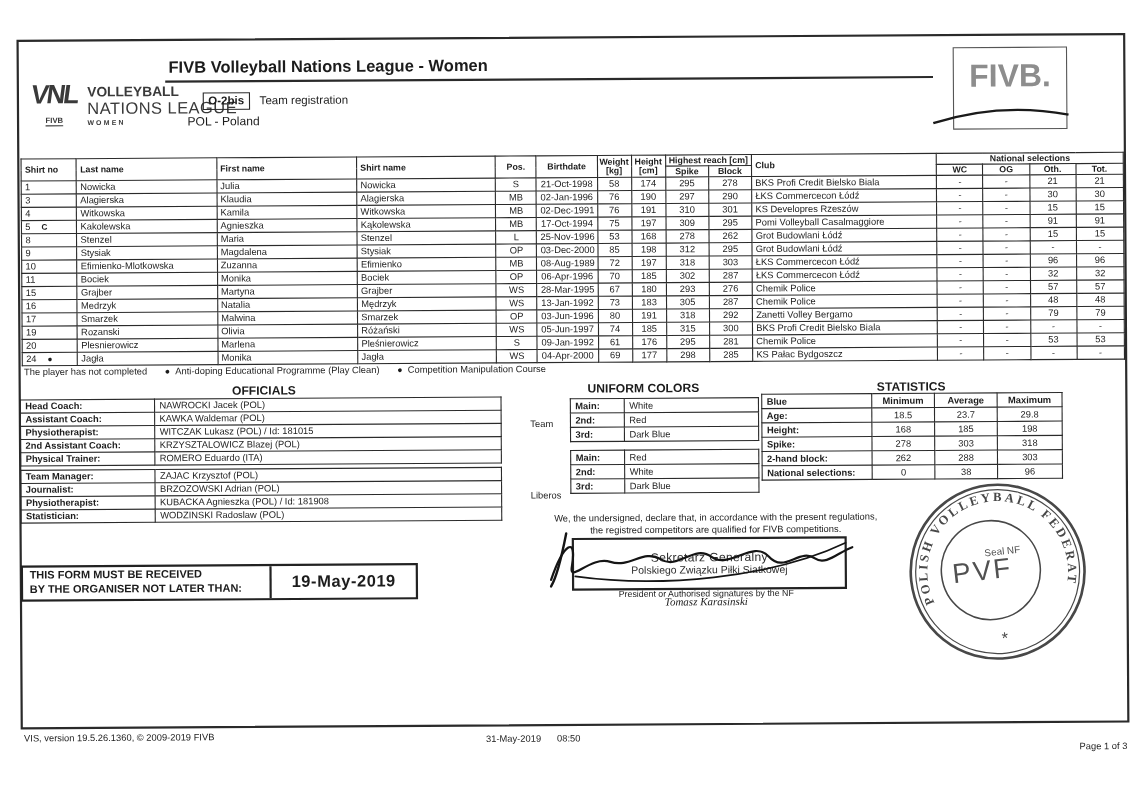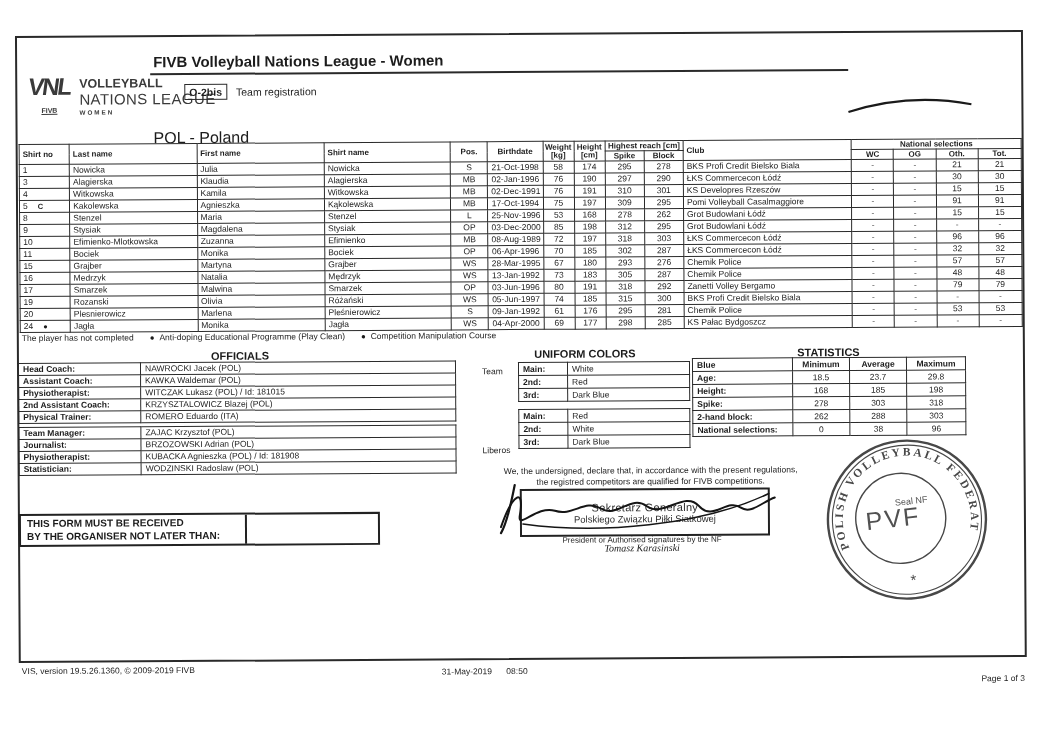--- a/index.html
+++ b/index.html
@@ -16,21 +16,21 @@
   .vnl-fivb{font-size:7px;font-weight:700;border-bottom:1.5px solid #3a3a3a;display:inline-block;margin-top:2px;}
   .vnl-text{padding-top:3px;}
   .vnl-l1{font-size:12.5px;font-weight:700;line-height:1.05;}
   .vnl-l2{font-size:15px;font-weight:400;letter-spacing:.4px;line-height:1.2;}
   .vnl-l3{font-size:6.3px;font-weight:700;letter-spacing:2px;line-height:1.4;}
   .doc-title{left:155px;top:51px;font-size:15px;font-weight:700;}
   .title-rule{left:152px;top:71px;width:698px;height:2px;background:#2a2a2a;}
   .form-line{left:155px;top:82px;display:flex;align-items:center;gap:9px;margin-left:31px;}
   .form-code{border:1.6px solid #2a2a2a;font-weight:700;font-size:10.5px;padding:1px 4px;}
   .form-label{font-size:10.5px;}
-  .team-line{left:155px;top:103px;font-size:16px;margin-top:24px;}
+  .team-line{left:172px;top:103px;font-size:11px;}
   .fivb-box{left:868px;top:45px;width:102px;height:73px;border:1px solid #555;}
   .fivb-word{text-align:center;margin-top:10px;font-size:29px;font-weight:700;letter-spacing:0;color:#8d8d8d;}
   .fivb-swoosh{left:849px;top:94px;width:125px;height:24px;}
 
   
   table{border-collapse:collapse;table-layout:fixed;}
   .players{left:20px;top:141px;width:1003px;}
   .players th,.players td{border:1px solid #2b2b2b;font-size:8.5px;line-height:1;padding:1px 3px;height:9px;
      overflow:hidden;white-space:nowrap;}
   .players th{font-weight:700;font-size:8px;text-align:center;padding:0 1px;}
@@ -107,20 +107,23 @@
       <div class="vnl-l3">WOMEN</div>
     </div>
   </div>
   <div class="abs doc-title">FIVB Volleyball Nations League - Women</div>
   <div class="abs title-rule"></div>
   <div class="abs form-line">
     <span class="form-code">O-2bis</span>
     <span class="form-label">Team registration</span>
   </div>
   <div class="abs team-line">POL - Poland</div>
+  <div class="abs fivb-box">
+    <div class="fivb-word">FIVB.</div>
+  </div>
   <svg class="abs fivb-swoosh" viewBox="0 0 125 24">
     <path d="M 1,20 Q 62,1 124,13" fill="none" stroke="#1a1a1a" stroke-width="2.2"></path>
   </svg>
 
   <table class="abs players">
     <colgroup>
       <col style="width:50px">
           <col style="width:127px">
           <col style="width:127px">
           <col style="width:126px">
@@ -447,21 +450,21 @@
             <td class="val">KUBACKA Agnieszka (POL) / Id: 181908</td>
           </tr>
           <tr>
             <td class="lbl">Statistician:</td>
             <td class="val">WODZINSKI Radoslaw (POL)</td>
           </tr>
         </tbody>
       </table>
 
   <div class="abs sec-title uniform-title">UNIFORM COLORS</div>
-  <div class="abs u-label" style="left:482px;top:366px;">Team</div>
+  <div class="abs u-label" style="left:482px;top:380px;">Team</div>
   <table class="abs u-table" style="left:518px;top:362px;">
         <tbody>
           <tr>
             <td class="lbl">Main:</td>
             <td class="val">White</td>
           </tr>
           <tr>
             <td class="lbl">2nd:</td>
             <td class="val">Red</td>
           </tr>
@@ -553,20 +556,21 @@
     <path d="M 34,47 C 110,58 212,50 280,18" fill="none" stroke="#151515" stroke-width="1.5" stroke-linecap="round"></path>
   </svg>
   <div class="abs sig-caption">President or Authorised signatures by the NF</div>
   <div class="abs signatory">Tomasz Karasinski</div>
 
   <div class="abs deadline">
     <div class="dl-left">
       <div>THIS FORM MUST BE RECEIVED</div>
       <div>BY THE ORGANISER NOT LATER THAN:</div>
     </div>
+    <div class="dl-date">19-May-2019</div>
   </div>
 
   <svg class="abs seal" viewBox="0 0 172 172">
     <circle cx="86" cy="86" r="79" fill="none" stroke="#2f2f2f" stroke-width="2.4"></circle>
     <circle cx="86" cy="86" r="74.5" fill="none" stroke="#2f2f2f" stroke-width="1.1"></circle>
     <circle cx="80" cy="84" r="45" fill="none" stroke="#2f2f2f" stroke-width="1.4"></circle>
     <path id="ringPath" d="M 25.9,107.9 A 64,64 0 1 1 146.1,107.9" fill="none"></path>
     <text font-size="11.5" font-weight="700" letter-spacing="2.4" fill="#2f2f2f" font-family="Liberation Serif,serif">
       <textPath href="#ringPath">POLISH VOLLEYBALL FEDERATION</textPath>
     </text>

